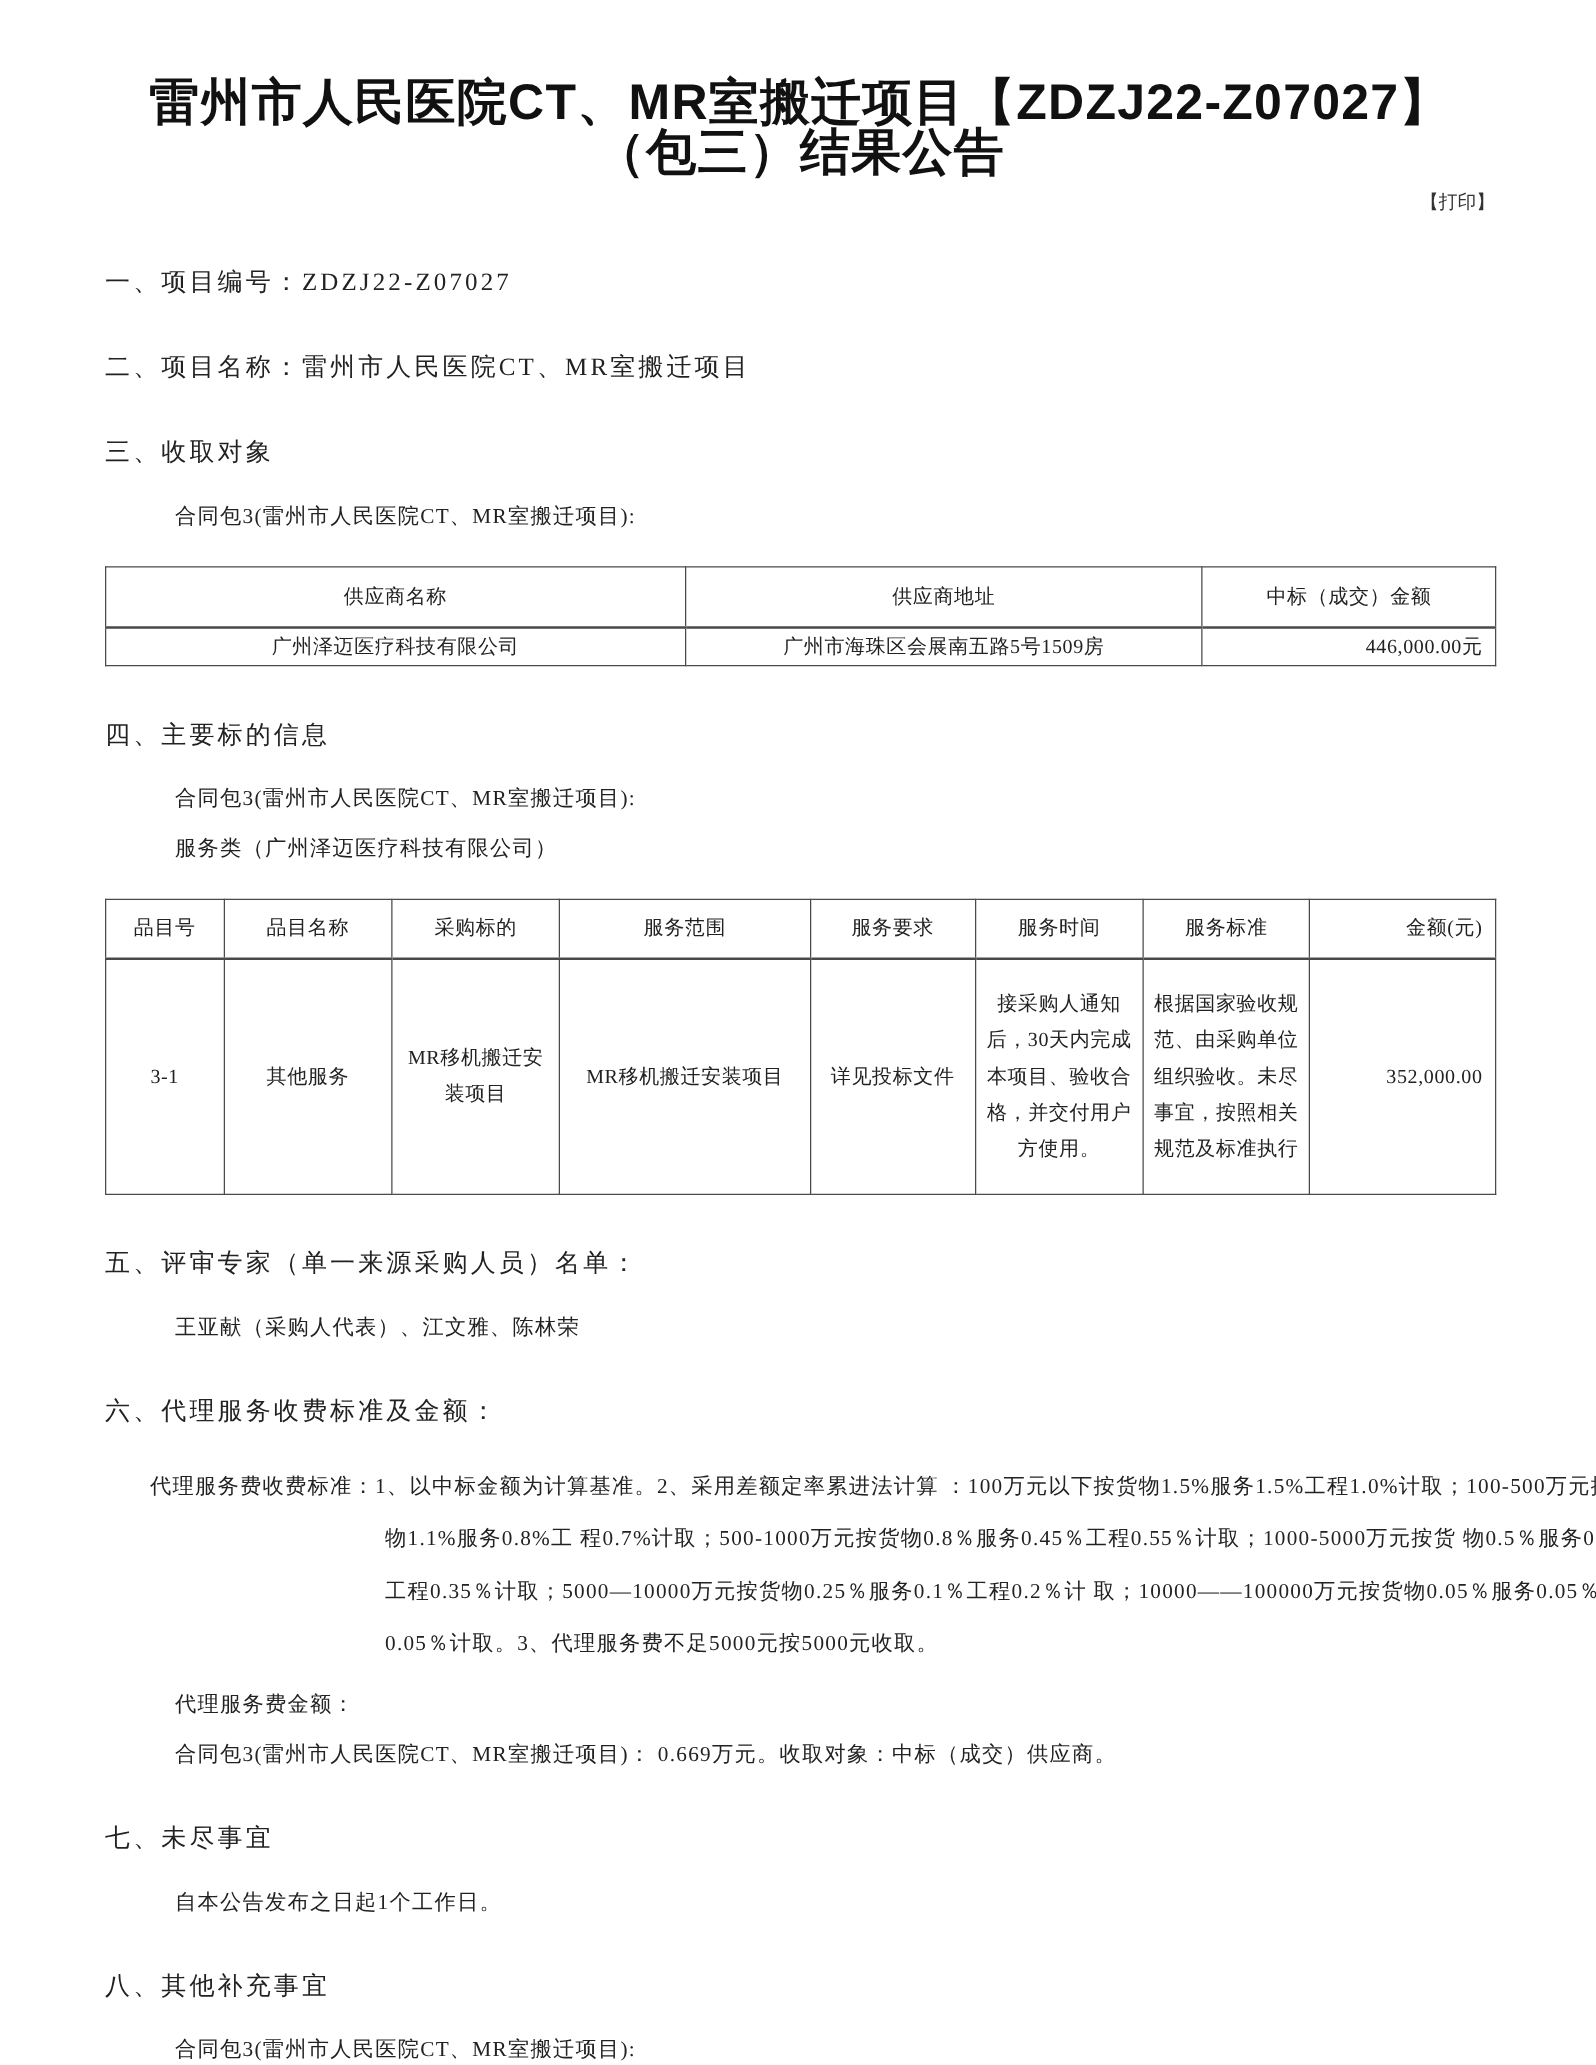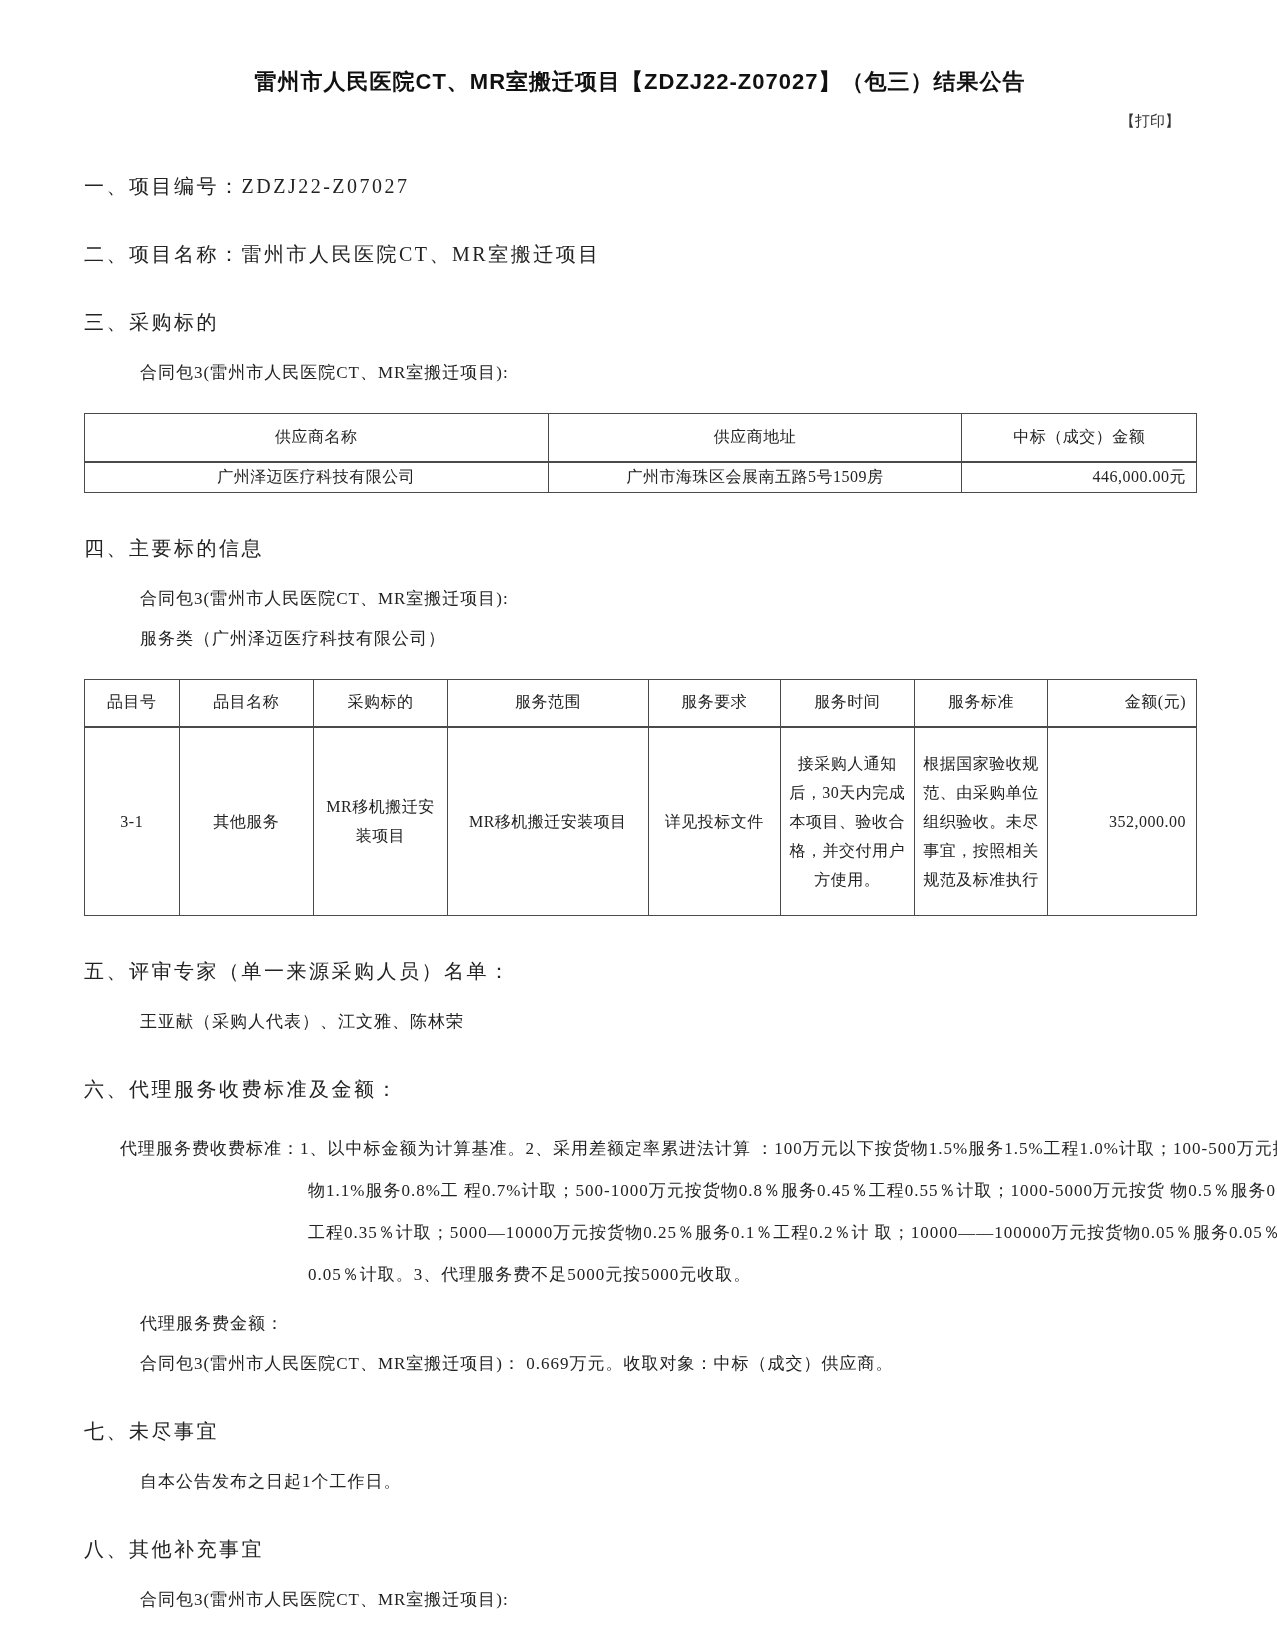--- a/index.html
+++ b/index.html
@@ -13,31 +13,31 @@
     width: 1277px;
     min-height: 1652px;
     box-sizing: border-box;
     padding: 0 81px 90px 84px;
     background: #ffffff;
   }
   .page-title {
     margin: 62px 0 10px 0;
     text-align: center;
     font-family: "Liberation Sans", "DejaVu Sans", sans-serif;
-    font-size: 22px;
+    font-size: 40px;
     line-height: 40px;
     font-weight: 700;
     color: #111111;
     letter-spacing: 1px;
   }
   .print-row {
     text-align: right;
     font-size: 15px;
     color: #333333;
-    margin: 2px 16px 30px 0;
+    margin: 2px 0 30px 0;
   }
   .print-link {
     color: #333333;
     text-decoration: none;
     cursor: pointer;
   }
   .sec-heading {
     font-size: 20px;
     font-weight: 400;
     color: #222222;
@@ -111,21 +111,21 @@
   <h1 class="page-title">雷州市人民医院CT、MR室搬迁项目【ZDZJ22-Z07027】（包三）结果公告</h1>
 
   <div class="print-row">
     <a class="print-link">【打印】</a>
   </div>
 
   <h2 class="sec-heading">一、项目编号：ZDZJ22-Z07027</h2>
 
   <h2 class="sec-heading">二、项目名称：雷州市人民医院CT、MR室搬迁项目</h2>
 
-  <h2 class="sec-heading">三、采购标的</h2>
+  <h2 class="sec-heading">三、收取对象</h2>
   <div class="indent-line">合同包3(雷州市人民医院CT、MR室搬迁项目):</div>
 
   <table class="result-table">
     <colgroup>
       <col style="width:41.7%">
         <col style="width:37.2%">
         <col style="width:21.1%">
     </colgroup>
     <thead>
       <tr>

